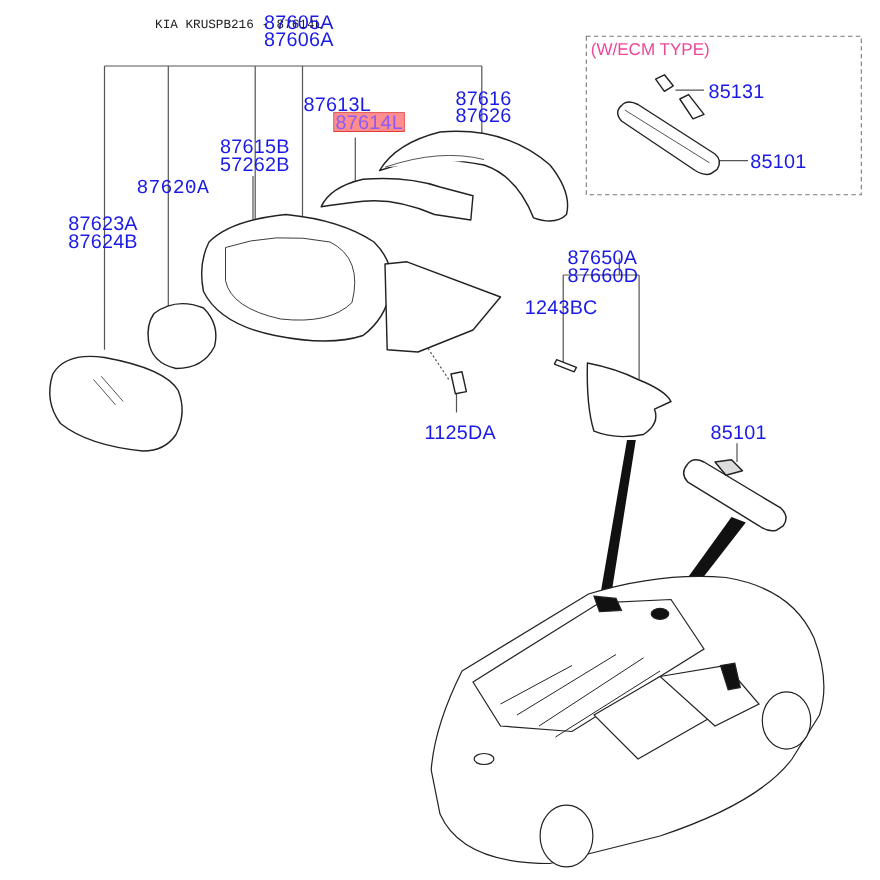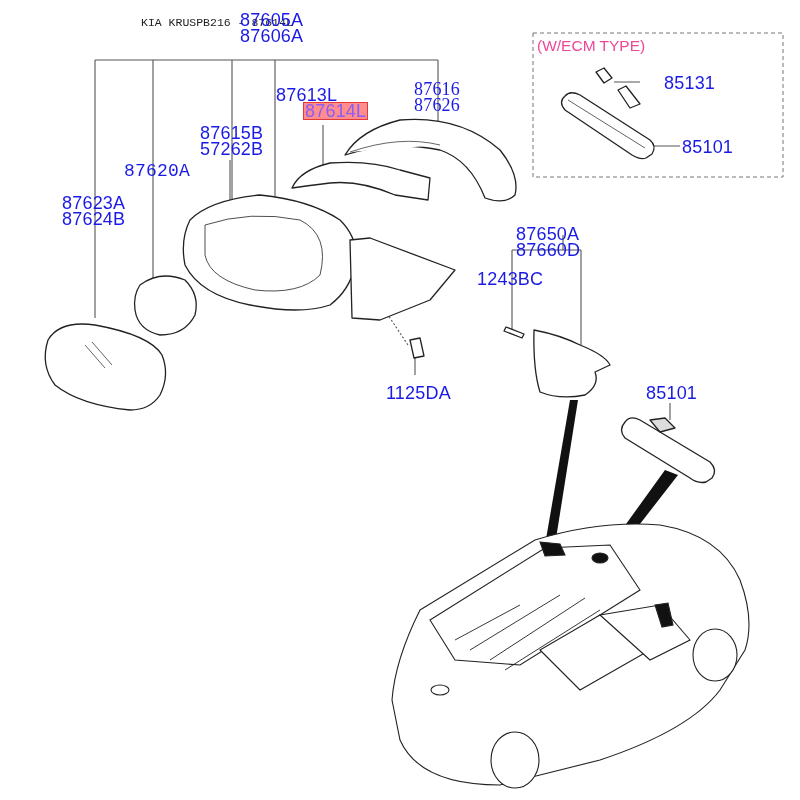--- a/index.html
+++ b/index.html
@@ -83,21 +83,21 @@
 <div class="lbl" style="left:240px; top:12px;">
   <span>87605A</span>
   <span>87606A</span>
 </div>
 
 <div class="lbl" style="left:276px; top:87px;">
   <span>87613L</span>
   <span class="hl">87614L</span>
 </div>
 
-<div class="lbl" style="left:414px; top:81px;font-family:Liberation Serif, serif;">
+<div class="lbl" style="left:414px; top:81px;">
   <span>87616</span>
   <span>87626</span>
 </div>
 
 <div class="lbl" style="left:200px; top:125px;text-align:center;">
   <span>87615B</span>
   <span>57262B</span>
 </div>
 
 <div class="lbl" style="left:124px; top:163px;font-family:Liberation Mono, monospace;">
@@ -120,18 +120,18 @@
 
 <div class="lbl" style="left:386px; top:385px;">
   <span>1125DA</span>
 </div>
 
 <div class="lbl" style="left:646px; top:385px;">
   <span>85101</span>
 </div>
 
 <div class="ecm-title">(W/ECM TYPE)</div>
-<div class="lbl" style="left:664px; top:75px;text-align:center;">
+<div class="lbl" style="left:644px; top:75px;text-align:center;">
   <span>85131</span>
 </div>
 <div class="lbl" style="left:682px; top:139px;">
   <span>85101</span>
 </div>
 
 </body></html>

